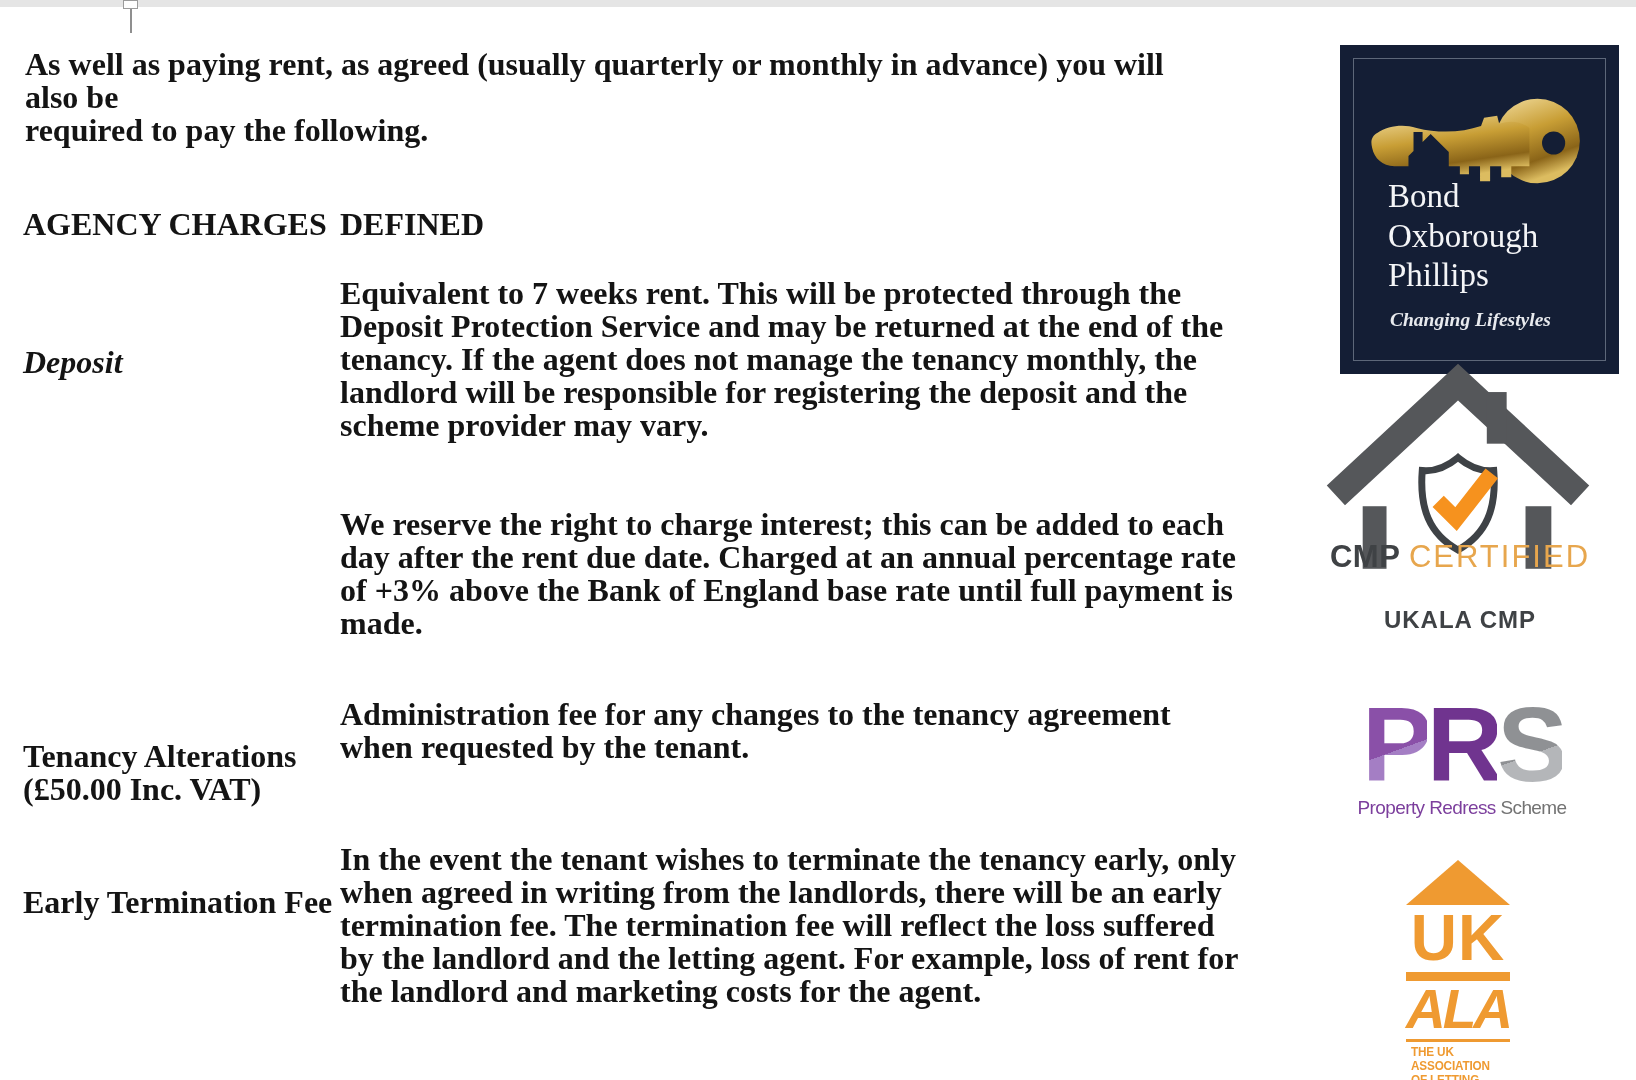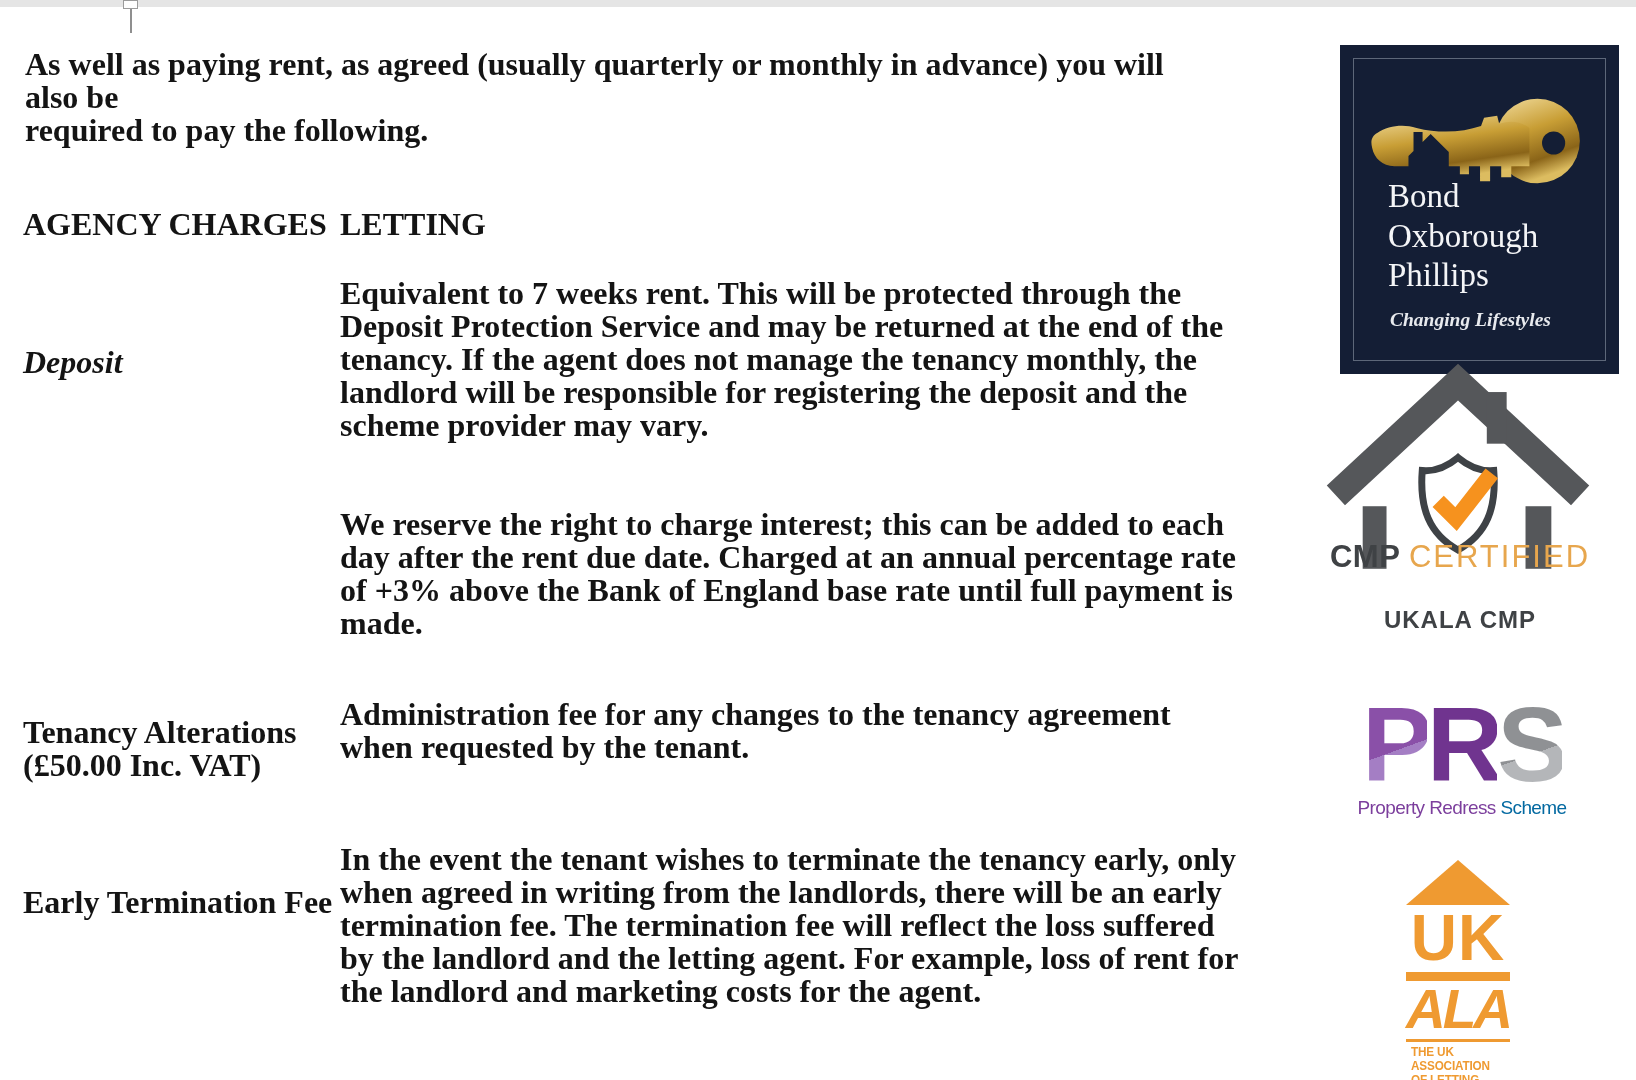--- a/index.html
+++ b/index.html
@@ -12,21 +12,21 @@
 
   
   .doc-text{position:absolute;font-weight:bold;font-size:32px;line-height:33px;white-space:pre-line;}
   .intro{left:25px;top:48px;width:1140px;}
   .col-head-label{left:23px;top:208px;}
   .col-head-def{left:340px;top:208px;}
   .def{left:340px;width:940px;}
   .lbl{left:23px;width:310px;}
   .def-deposit{top:277px;} .lbl-deposit{top:346px;font-style:italic;}
   .def-late{top:508px;}    .lbl-late{top:543px;}
-  .def-tenancy{top:698px;} .lbl-tenancy{top:716px;}
+  .def-tenancy{top:698px;} .lbl-tenancy{top:740px;}
   .def-early{top:843px;}   .lbl-early{top:886px;}
 
   
   .bond-box{position:absolute;left:1340px;top:13px;width:279px;height:329px;background:#141e35;margin-top:32px;}
   .bond-inner-border{position:absolute;left:13px;top:13px;right:13px;bottom:13px;border:1px solid rgba(165,175,190,0.5);}
   .bond-key{position:absolute;left:10px;top:40px;}
   .bond-name{position:absolute;left:48px;top:132px;color:#f4f5f7;font-size:33px;line-height:39.5px;font-weight:400;white-space:pre-line;}
   .bond-tagline{position:absolute;left:50px;top:264px;color:#e8eaee;font-size:19.5px;font-style:italic;font-weight:600;}
 
   
@@ -40,21 +40,21 @@
 
   
   .prs{position:absolute;left:1350px;top:700px;width:224px;text-align:center;font-family:"Liberation Sans",sans-serif;}
   .prs-letters{font-size:106px;line-height:88px;font-weight:bold;letter-spacing:-6px;}
   .prs-letters span{background-clip:text;-webkit-background-clip:text;-webkit-text-fill-color:transparent;}
   .prs-p{color:#8a50a8;background-image:linear-gradient(160deg,#8a50a8 55%,#a47ec4 55%);}
   .prs-r{color:#70348f;background-image:linear-gradient(160deg,#8d59ac 16%,#70348f 16%);}
   .prs-s{color:#8f9194;background-image:linear-gradient(160deg,#8f9194 58%,#b4b6b9 58%);}
   .prs-sub{margin-top:9px;font-size:19px;letter-spacing:-0.6px;white-space:nowrap;}
   .prs-sub-primary{color:#7c3f9d;}
-  .prs-sub-secondary{color:#0369a1;}
+  .prs-sub-secondary{color:#737373;}
 
   
   .ukala{position:absolute;left:1400px;top:860px;width:116px;display:flex;flex-direction:column;align-items:center;
          font-family:"Liberation Sans",sans-serif;color:#ef9a31;}
   .ukala-roof{width:0;height:0;border-left:52px solid transparent;border-right:52px solid transparent;border-bottom:45px solid #ef9a31;}
   .ukala-uk{font-size:64px;font-weight:bold;line-height:58px;margin-top:4px;letter-spacing:1px;}
   .ukala-bar{width:104px;height:9px;background:#ef9a31;margin-top:5px;}
   .ukala-ala{font-size:55px;font-weight:bold;line-height:48px;margin-top:4px;letter-spacing:-3px;font-style:italic;}
   .ukala-line{width:104px;height:3px;background:#ef9a31;margin-top:6px;}
   .ukala-tagline{margin-top:3px;width:108px;font-size:13.5px;font-weight:bold;line-height:14px;letter-spacing:-0.2px;
@@ -66,21 +66,21 @@
 <div class="page">
 
   <div class="top-bar"></div>
   <div class="ruler-handle"></div>
   <div class="cursor-line"></div>
 
   <div class="doc-text intro">As well as paying rent, as agreed (usually quarterly or monthly in advance) you will also be
 required to pay the following.</div>
 
   <div class="doc-text col-head-label">AGENCY CHARGES</div>
-  <div class="doc-text col-head-def">LETTING</div>
+  <div class="doc-text col-head-def">DEFINED</div>
 
   <div class="doc-text lbl lbl-deposit">Deposit</div>
   <div class="doc-text def def-deposit">Equivalent to 7 weeks rent. This will be protected through the
 Deposit Protection Service and may be returned at the end of the
 tenancy. If the agent does not manage the tenancy monthly, the
 landlord will be responsible for registering the deposit and the
 scheme provider may vary.</div>
 
   <div class="doc-text def def-late">We reserve the right to charge interest; this can be added to each
 day after the rent due date. Charged at an annual percentage rate

